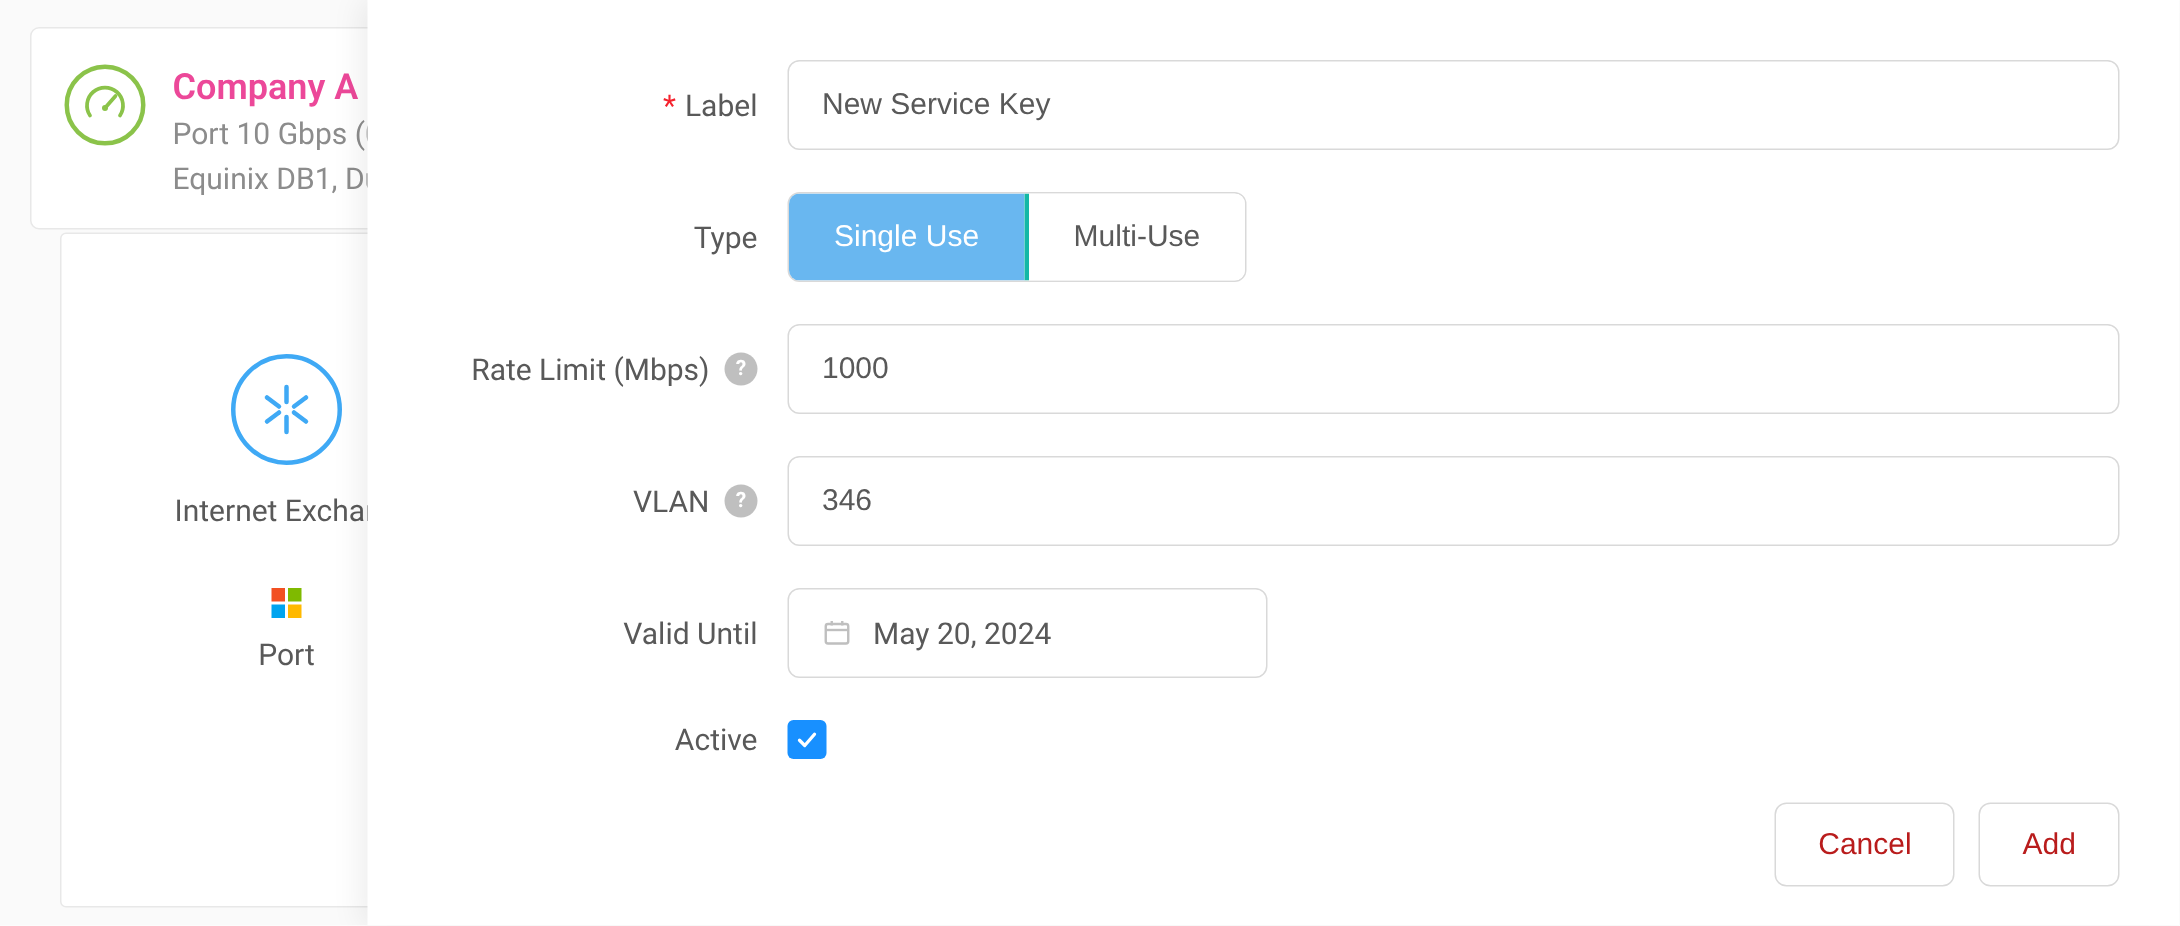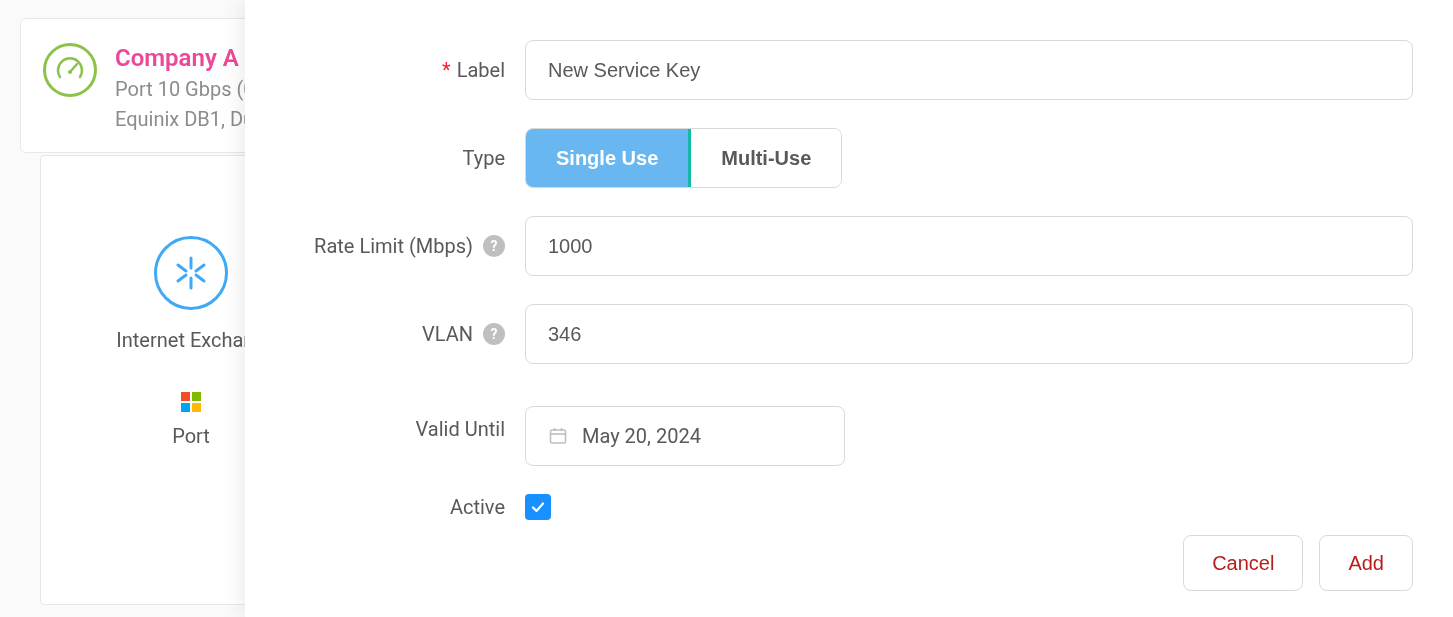--- a/index.html
+++ b/index.html
@@ -162,38 +162,36 @@
       height: 60px;
     }
     .seg-btn {
       border: none;
       background: #fff;
       font-size: 20px;
       color: #595959;
       padding: 0 30px;
       cursor: pointer;
       height: 100%;
-      font-weight: bold;
     }
     .seg-btn.active {
       background: #69b7f0;
       color: #fff;
     }
     .seg-btn + .seg-btn { border-left: 3px solid #14b8a6; }
 
     .date-input {
       display: inline-flex;
       align-items: center;
       height: 60px;
       border: 1px solid #d9d9d9;
       border-radius: 8px;
       padding: 0 22px;
       gap: 14px;
       min-width: 320px;
-      margin-top: 14px;
     }
     .cal-icon { color: #bfbfbf; display: flex; }
     .date-text { font-size: 20px; color: #595959; }
 
     .chk {
       width: 26px;
       height: 26px;
       background: #1890ff;
       border-radius: 4px;
       display: inline-flex;

